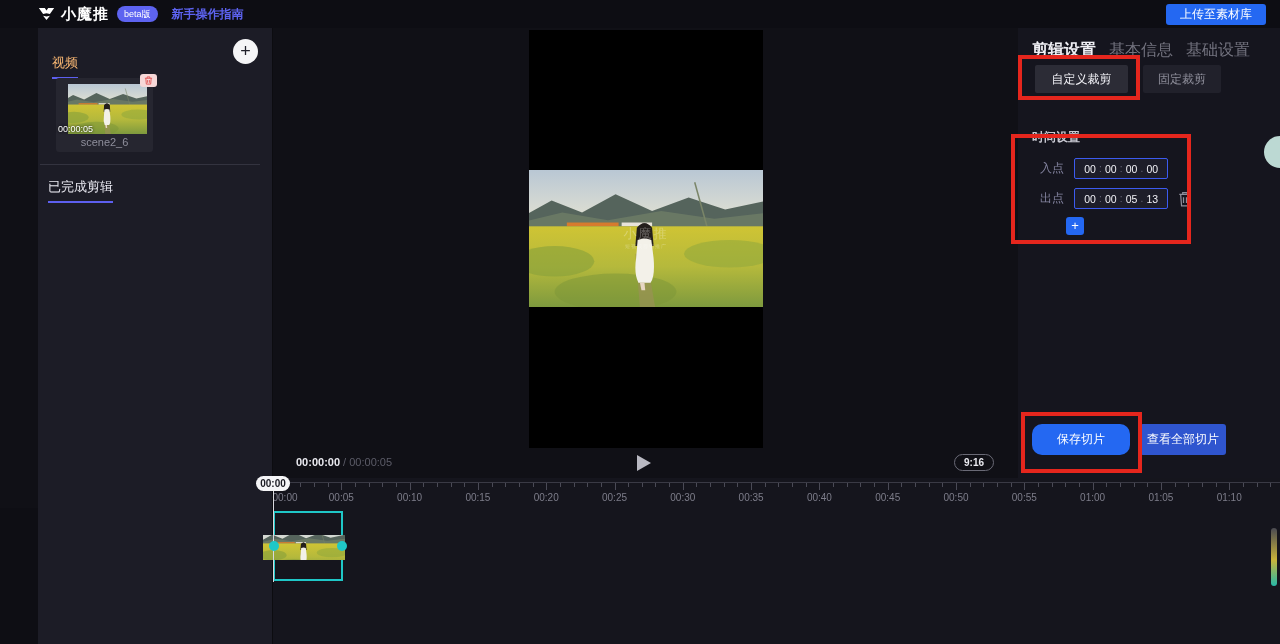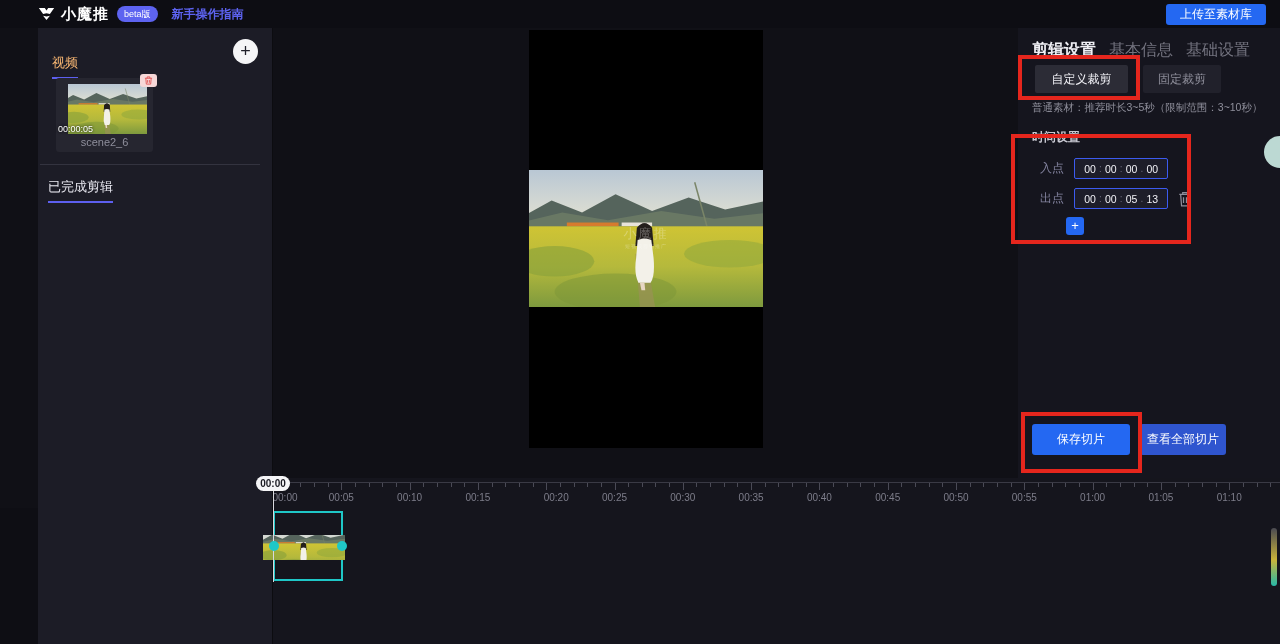--- a/index.html
+++ b/index.html
@@ -85,21 +85,21 @@
   .time-label { color:#8484a0; font-size:12px; width:24px; }
   .time-box { display:flex; align-items:center; background:#1d1d29;
     border:1px solid #3c5bf0; border-radius:2px; height:21px; padding:0 6px; }
   .time-box .seg { color:#f0f0f5; font-size:10.5px; width:18px; text-align:center; }
   .time-box .sep { color:#6a6a7a; font-size:10px; }
   .trash-btn { width:14px; height:16px; cursor:pointer; }
   .add-range { position:absolute; left:48px; top:189px; width:18px; height:18px;
     background:var(--accent-blue,#2468f2); color:#fff; border:none; border-radius:3px;
     font-size:13px; line-height:16px; cursor:pointer; }
   .save-btn { position:absolute; left:14px; top:396px; width:98px; height:31px;
-    background:var(--accent-blue,#2468f2); color:#fff; border:none; border-radius:3px;
+    background:var(--accent-blue,#2468f2); color:#fff; border:none; border-radius:10px;
     font-size:12px; cursor:pointer; }
   .viewall-btn { position:absolute; left:122px; top:396px; width:86px; height:31px;
     background:#2f55cf; color:#fff; border:none; border-radius:3px; font-size:12px; cursor:pointer; }
 
   
   .timeline { position:absolute; left:273px; top:478px; width:1007px; height:166px; background:#15151d; }
   .ruler { position:absolute; left:0; top:4px; width:1007px; height:26px;
     border-top:1px solid #3a3a45; cursor:pointer; }
   .tick { position:absolute; top:0; width:1px; background:#4a4a56; }
   .tick.minor { height:4px; } .tick.major { height:7px; }
@@ -222,31 +222,37 @@
  <path d="M74 38 Q79 32 84 38 L85 50 L73 50 Z" fill="#241f1c"></path>
  <ellipse cx="79" cy="40" rx="4.5" ry="5" fill="#241f1c"></ellipse>
  <path d="M74.5 46 Q79 44 83.5 46 L85 58 Q86 70 83 74 L75 74 Q72 68 73.5 58 Z" fill="#f3f1e9"></path>
  <path d="M76 74 L77 79 L79.5 79 L79 74 Z" fill="#e7d6c3"></path>
 </svg></div>
       <div class="watermark">
         <div class="wm-main">小魔推</div>
         <div class="wm-sub">短视频营销推广</div>
       </div>
     </div>
+    <div class="controls-row">
+      <span class="cur-time"><b>00:00:00</b> <span>/</span> <span>00:00:05</span></span>
+      <div class="play-btn">
+          <div class="tri"></div>
+        </div>
+      <span class="ratio-badge">9:16</span>
+    </div>
   </div>
 
   <div class="right-panel">
     <div class="rp-tabs">
       <span class="rp-tab active">剪辑设置</span>
       <span class="rp-tab">基本信息</span>
       <span class="rp-tab">基础设置</span>
     </div>
     <button class="crop-btn crop-custom">自定义裁剪</button>
     <button class="crop-btn crop-fixed">固定裁剪</button>
-    <div class="hint hint1">普通素材：推荐时长3~5秒（限制范围：3~10秒）</div>
     <div class="section-label">时间设置</div>
 
     <div class="time-row row-in">
       <span class="time-label">入点</span>
       <div class="time-box">
           <span class="seg">00</span>
           <span class="sep">:</span>
           <span class="seg">00</span>
           <span class="sep">:</span>
           <span class="seg">00</span>
@@ -348,21 +354,21 @@
         <div class="tick minor" style="left: 928.88px;"></div>
         <div class="tick minor" style="left: 942.54px;"></div>
         <div class="tick major" style="left: 956.2px;"></div>
         <div class="tick minor" style="left: 969.86px;"></div>
         <div class="tick minor" style="left: 983.52px;"></div>
         <div class="tick minor" style="left: 997.18px;"></div>
         <span class="tick-label" style="left: 12px;">00:00</span>
         <span class="tick-label" style="left: 68.3px;">00:05</span>
         <span class="tick-label" style="left: 136.6px;">00:10</span>
         <span class="tick-label" style="left: 204.9px;">00:15</span>
-        <span class="tick-label" style="left: 273.2px; margin-left: 10px;">00:20</span>
+        <span class="tick-label" style="left: 273.2px;">00:20</span>
         <span class="tick-label" style="left: 341.5px;">00:25</span>
         <span class="tick-label" style="left: 409.8px;">00:30</span>
         <span class="tick-label" style="left: 478.1px;">00:35</span>
         <span class="tick-label" style="left: 546.4px;">00:40</span>
         <span class="tick-label" style="left: 614.7px;">00:45</span>
         <span class="tick-label" style="left: 683px;">00:50</span>
         <span class="tick-label" style="left: 751.3px;">00:55</span>
         <span class="tick-label" style="left: 819.6px;">01:00</span>
         <span class="tick-label" style="left: 887.9px;">01:05</span>
         <span class="tick-label" style="left: 956.2px;">01:10</span>

